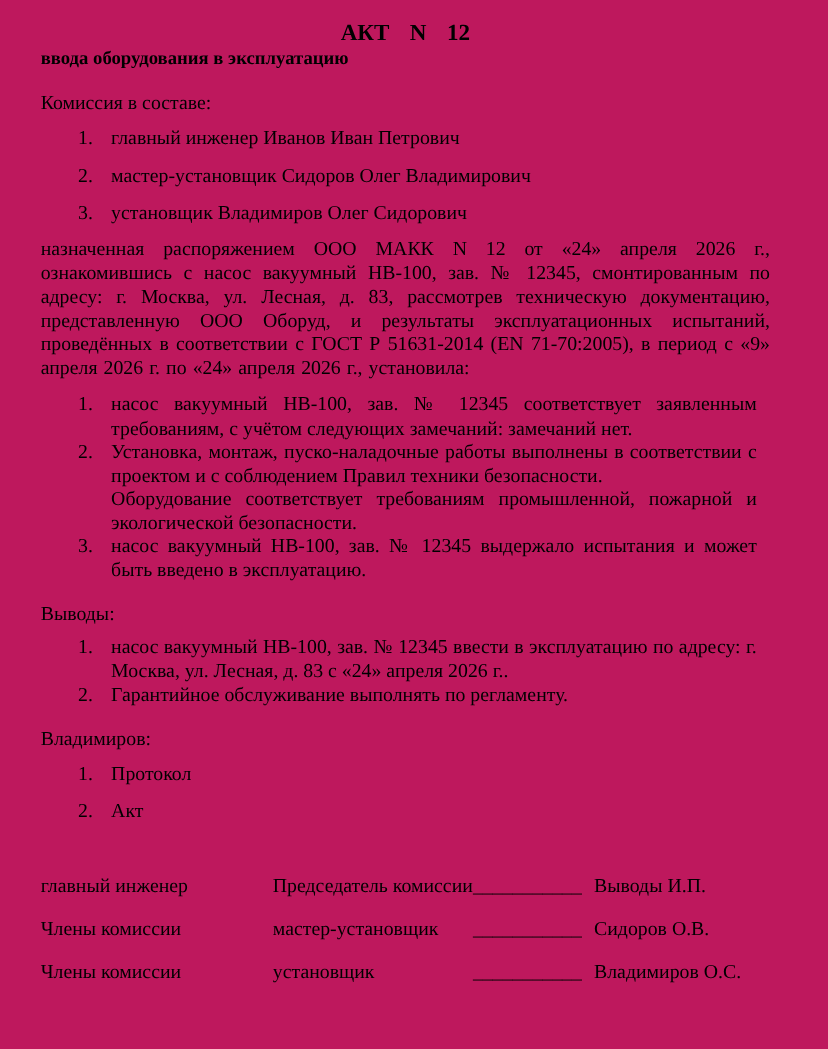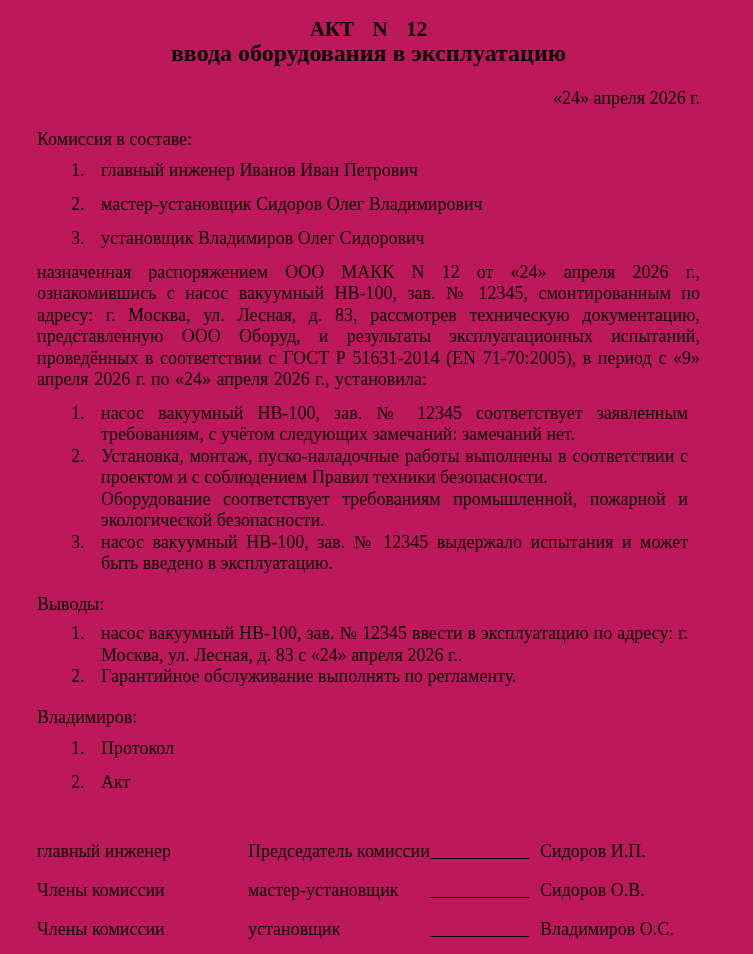--- a/index.html
+++ b/index.html
@@ -23,23 +23,23 @@
   .title {
     margin-top: 4px;
     text-align: center;
     font-weight: bold;
     font-size: 21px;
     line-height: 26px;
     white-space: pre-wrap;
     word-spacing: 4px;
   }
   .subtitle {
-    text-align: center;
+    text-align: left;
     font-weight: bold;
-    font-size: 24px;
+    font-size: 17px;
     line-height: 22px;
   }
   .date-line {
     margin-top: 24px;
     text-align: right;
   }
   .section-heading {
     margin-top: 19px;
   }
   ol.doc-list {
@@ -86,21 +86,20 @@
   .sig-cell { white-space: nowrap; }
 </style>
 </head>
 <body>
 
 <div class="page">
 
   <div class="title">АКТ  N  12</div>
   <div class="subtitle">ввода оборудования в эксплуатацию</div>
 
-  <div class="date-line">«24» апреля 2026 г.</div>
 
   <div class="section-heading">Комиссия в составе:</div>
 
   <ol class="doc-list spaced">
     <li>главный инженер Иванов Иван Петрович</li>
     <li>мастер-установщик Сидоров Олег Владимирович</li>
     <li>установщик Владимиров Олег Сидорович</li>
   </ol>
 
   <div class="body-paragraph">назначенная распоряжением ООО МАКК N 12 от «24» апреля 2026 г., ознакомившись с насос вакуумный НВ-100, зав. № 12345, смонтированным по адресу: г. Москва, ул. Лесная, д. 83, рассмотрев техническую документацию, представленную ООО Оборуд, и результаты эксплуатационных испытаний, проведённых в соответствии с  ГОСТ Р 51631-2014 (EN 71-70:2005), в период с «9» апреля 2026 г. по «24» апреля 2026 г., установила:</div>
@@ -125,21 +124,21 @@
     <li>Протокол</li>
     <li>Акт</li>
   </ol>
 
   <div class="signature-block">
 
     <div class="signature-row">
       <span class="sig-cell">главный инженер</span>
       <span class="sig-cell">Председатель комиссии</span>
       <span class="sig-cell">___________</span>
-      <span class="sig-cell">Сидоров И.П.</span>
+      <span class="sig-cell">Выводы И.П.</span>
     </div>
 
     <div class="signature-row">
       <span class="sig-cell">Члены комиссии</span>
       <span class="sig-cell">мастер-установщик</span>
       <span class="sig-cell">___________</span>
       <span class="sig-cell">Сидоров О.В.</span>
     </div>
 
     <div class="signature-row">

